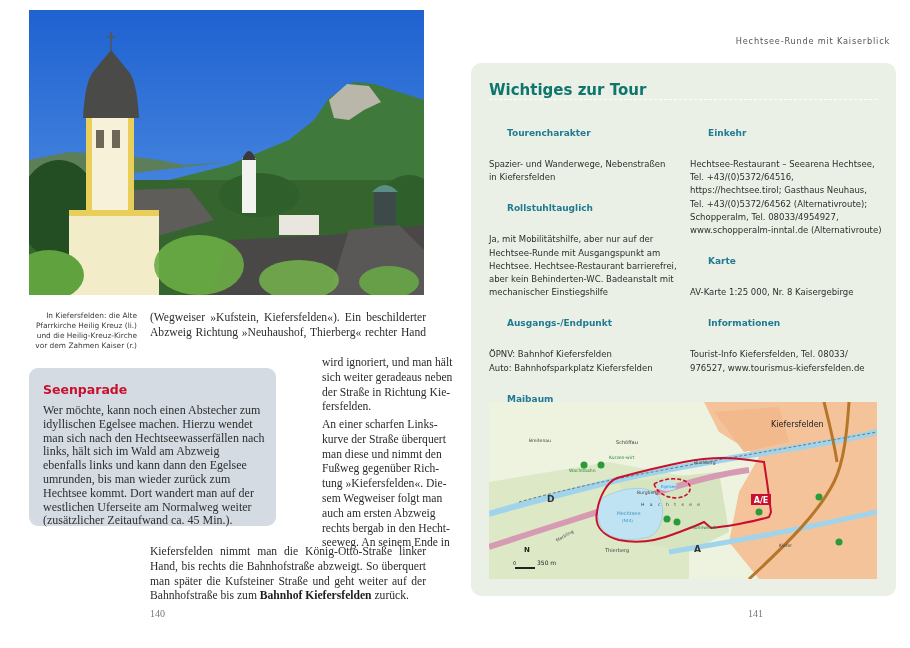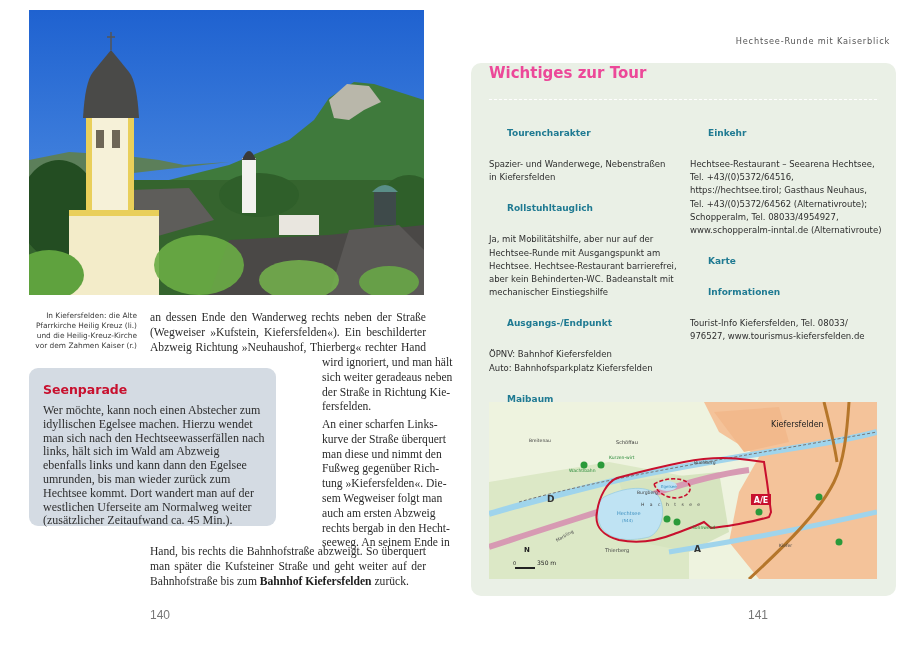--- a/index.html
+++ b/index.html
@@ -17,30 +17,30 @@
   .bt3 { left:322px; top:418px; width:104px; }
   .bt4 { left:150px; top:545px; width:276px; }
   .bt4 b { font-weight:bold; color:#1d1d1d; }
   .line { display:block; text-align:justify; text-align-last:justify; white-space:nowrap; }
   .line.last { text-align-last:left; }
   .box { left:29px; top:368px; width:247px; height:158px; background:#d4dbe3; border-radius:9px; }
   .box-title { left:43px; top:382px; font-family:"DejaVu Sans", sans-serif; font-weight:bold;
                font-size:12.5px; color:#c8102e; }
   .box-text { left:43px; top:404px; width:222px; font-family:Liberation Serif, serif;
               font-size:12px; line-height:13.8px; color:#2e2e2e; }
-  .pnum { font-family:Liberation Sans, sans-serif; font-size:12px; color:#777; }
+  .pnum { font-family:Liberation Serif, serif; font-size:10px; color:#777; }
   .pnum-left { left:150px; top:608px; }
   .pnum-right { left:748px; top:608px; }
 
   
   .running-head { left:700px; top:36px; width:190px; text-align:right; font-family:"DejaVu Sans", sans-serif;
                   font-size:8.2px; letter-spacing:0.8px; color:#555; }
   .panel { left:471px; top:63px; width:425px; height:533px; background:#eaf0e6; border-radius:10px; }
-  .panel-title { left:489px; top:64px; font-family:"DejaVu Sans", sans-serif; font-weight:bold;
-                 font-size:15px; color:#ec4899; }
+  .panel-title { left:489px; top:81px; font-family:"DejaVu Sans", sans-serif; font-weight:bold;
+                 font-size:15px; color:#0f766e; }
   .dash { left:489px; top:99px; width:388px; border-top:1px dashed #ffffff; }
   .col { font-family:"DejaVu Sans", sans-serif; font-size:8.5px; line-height:13.2px; color:#2e2e2e; }
   .col-left { left:489px; top:109px; width:200px; }
   .col-right { left:690px; top:109px; width:200px; }
   .sec { margin-bottom:13px; }
   .sec h4 { margin:18px; font-size:9px; font-weight:bold; color:#1f7a92; line-height:13px; }
   .sec p { margin:0; white-space:pre-line; }
 
   .map { left:489px; top:402px; width:388px; height:177px; background:#eef3df; overflow:hidden; }
 </style>
@@ -91,21 +91,20 @@
     <ellipse cx="20" cy="265" rx="35" ry="25" fill="#5fa23e"></ellipse>
     <ellipse cx="170" cy="255" rx="45" ry="30" fill="#6aac45" opacity="0.9"></ellipse>
     <ellipse cx="270" cy="270" rx="40" ry="20" fill="#74b44c" opacity="0.85"></ellipse>
     <ellipse cx="360" cy="272" rx="30" ry="16" fill="#6aac45" opacity="0.85"></ellipse>
   </svg>
 </div>
 
 <div class="abs caption">In Kiefersfelden: die Alte Pfarrkirche Heilig Kreuz (li.) und die Heilig-Kreuz-Kirche vor dem Zahmen Kaiser (r.)</div>
 
 <div class="abs body-text bt1">
-  <span class="line">an dessen Ende den Wanderweg rechts neben der Straße</span>
   <span class="line">(Wegweiser »Kufstein, Kiefersfelden«). Ein beschilderter</span>
   <span class="line">Abzweig Richtung »Neuhaushof, Thierberg« rechter Hand</span>
 </div>
 
 <div class="abs body-text bt2">
   <span class="line">wird ignoriert, und man hält</span>
   <span class="line">sich weiter geradeaus neben</span>
   <span class="line">der Straße in Richtung Kie-</span>
   <span class="line last">fersfelden.</span>
 </div>
@@ -116,20 +115,21 @@
   <span class="line">man diese und nimmt den</span>
   <span class="line">Fußweg gegenüber Rich-</span>
   <span class="line">tung »Kiefersfelden«. Die-</span>
   <span class="line">sem Wegweiser folgt man</span>
   <span class="line">auch am ersten Abzweig</span>
   <span class="line">rechts bergab in den Hecht-</span>
   <span class="line">seeweg. An seinem Ende in</span>
 </div>
 
 <div class="abs body-text bt4">
+  <span class="line">Kiefersfelden nimmt man die König-Otto-Straße linker</span>
   <span class="line">Hand, bis rechts die Bahnhofstraße abzweigt. So überquert</span>
   <span class="line">man später die Kufsteiner Straße und geht weiter auf der</span>
   <span class="line last"><span>Bahnhofstraße bis zum </span><b>Bahnhof Kiefersfelden</b><span> zurück.</span></span>
 </div>
 
 <div class="abs box"></div>
 <div class="abs box-title">Seenparade</div>
 <div class="abs box-text">Wer möchte, kann noch einen Abstecher zum idyllischen Egelsee machen. Hierzu wendet man sich nach den Hechtseewasserfällen nach links, hält sich im Wald am Abzweig ebenfalls links und kann dann den Egelsee umrunden, bis man wieder zurück zum Hechtsee kommt. Dort wandert man auf der westlichen Uferseite am Normalweg weiter (zusätzlicher Zeitaufwand ca. 45 Min.).</div>
 
 <div class="abs pnum pnum-left">140</div>
@@ -169,20 +169,21 @@
     <h4>Einkehr</h4>
     <p>Hechtsee-Restaurant – Seearena Hechtsee,
 Tel. +43/(0)5372/64516,
 https://hechtsee.tirol; Gasthaus Neuhaus,
 Tel. +43/(0)5372/64562 (Alternativroute);
 Schopperalm, Tel. 08033/4954927,
 www.schopperalm-inntal.de (Alternativroute)</p>
   </div>
   <div class="sec">
     <h4>Karte</h4>
+    <p>AV-Karte 1:25 000, Nr. 8 Kaisergebirge</p>
   </div>
   <div class="sec">
     <h4>Informationen</h4>
     <p>Tourist-Info Kiefersfelden, Tel. 08033/
 976527, www.tourismus-kiefersfelden.de</p>
   </div>
 </div>
 
 <div class="abs map">
   <svg width="388" height="177" viewBox="0 0 388 177" font-family="DejaVu Sans, sans-serif">

